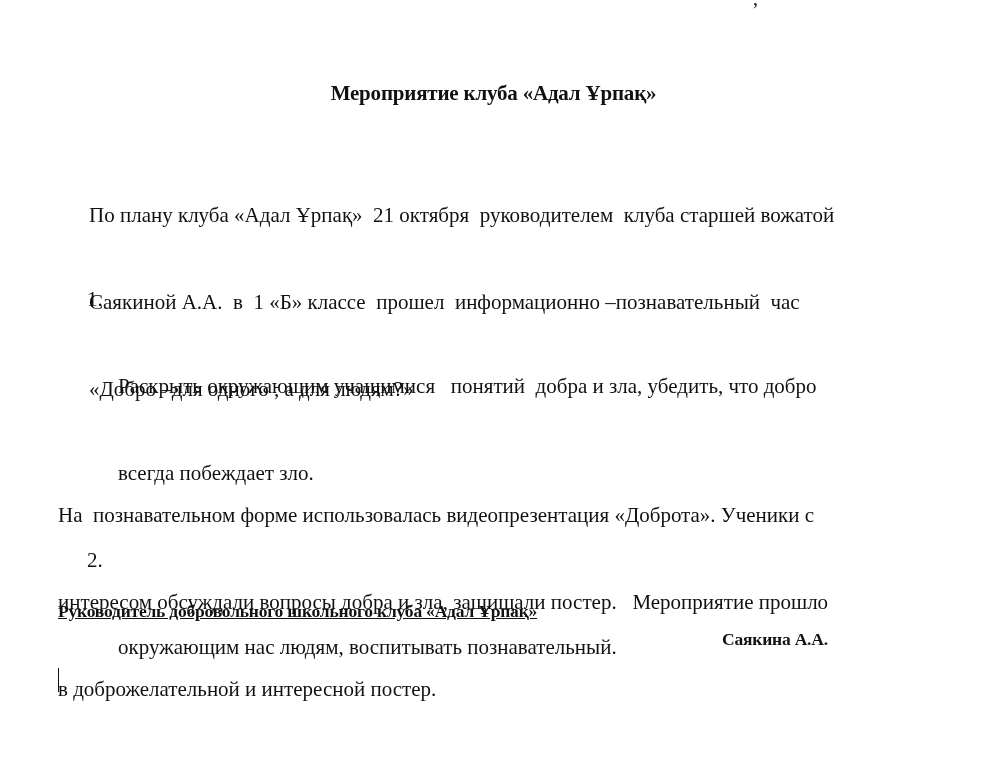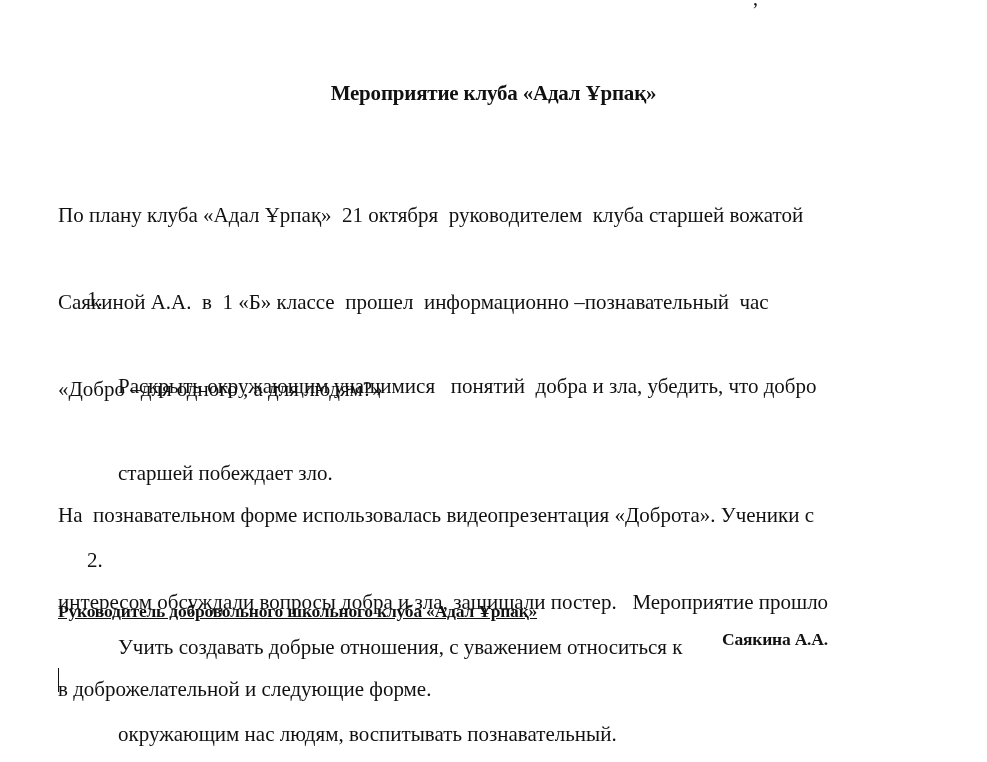--- a/index.html
+++ b/index.html
@@ -38,21 +38,21 @@
       line-height: 26px;
       letter-spacing: -0.2px;
     }
     .body-text {
       position: absolute;
       left: 58px;
       font-size: 21px;
       line-height: 29px;
       white-space: pre;
     }
-    .para1 { top: 143px; }
+    .para1 { top: 143px; margin-left: 31px; }
     .para2 { top: 243px; left: 62px; }
     .goals {
       position: absolute;
       left: 58px;
       top: 285px;
       margin: 0;
       padding: 0;
       list-style: none;
       font-size: 21px;
       line-height: 29px;
@@ -103,34 +103,33 @@
     <span class="line">По плану клуба «Адал Ұрпақ»  21 октября  руководителем  клуба старшей вожатой</span>
     <span class="line">Саякиной А.А.  в  1 «Б» классе  прошел  информационно –познавательный  час</span>
     <span class="line">«Добро –для одного , а для людям?»</span>
   </div>
 
 
   <ol class="goals">
     <li>
       <span class="num">1.</span>
       <span class="line">Раскрыть окружающим учащимися   понятий  добра и зла, убедить, что добро</span>
-      <span class="line">старшей побеждает зло.</span>
+      <span class="line">всегда побеждает зло.</span>
     </li>
     <li>
       <span class="num">2.</span>
-      <span class="line">Учить создавать добрые отношения, с уважением относиться к</span>
       <span class="line">окружающим нас людям, воспитывать познавательный.</span>
     </li>
 
   </ol>
 
   <div class="body-text para3">
     <span class="line">На  познавательном форме использовалась видеопрезентация «Доброта». Ученики с</span>
     <span class="line">интересом обсуждали вопросы добра и зла, защищали постер.   Мероприятие прошло</span>
-    <span class="line">в доброжелательной и следующие форме.</span>
+    <span class="line">в доброжелательной и интересной постер.</span>
   </div>
 
   <div class="signature">
     <span class="sig-left">Руководитель добровольного школьного клуба «Адал Ұрпақ»</span>
     <span class="sig-right">Саякина А.А.</span>
   </div>
 
   <div class="cursor"></div>
 
 </div>

